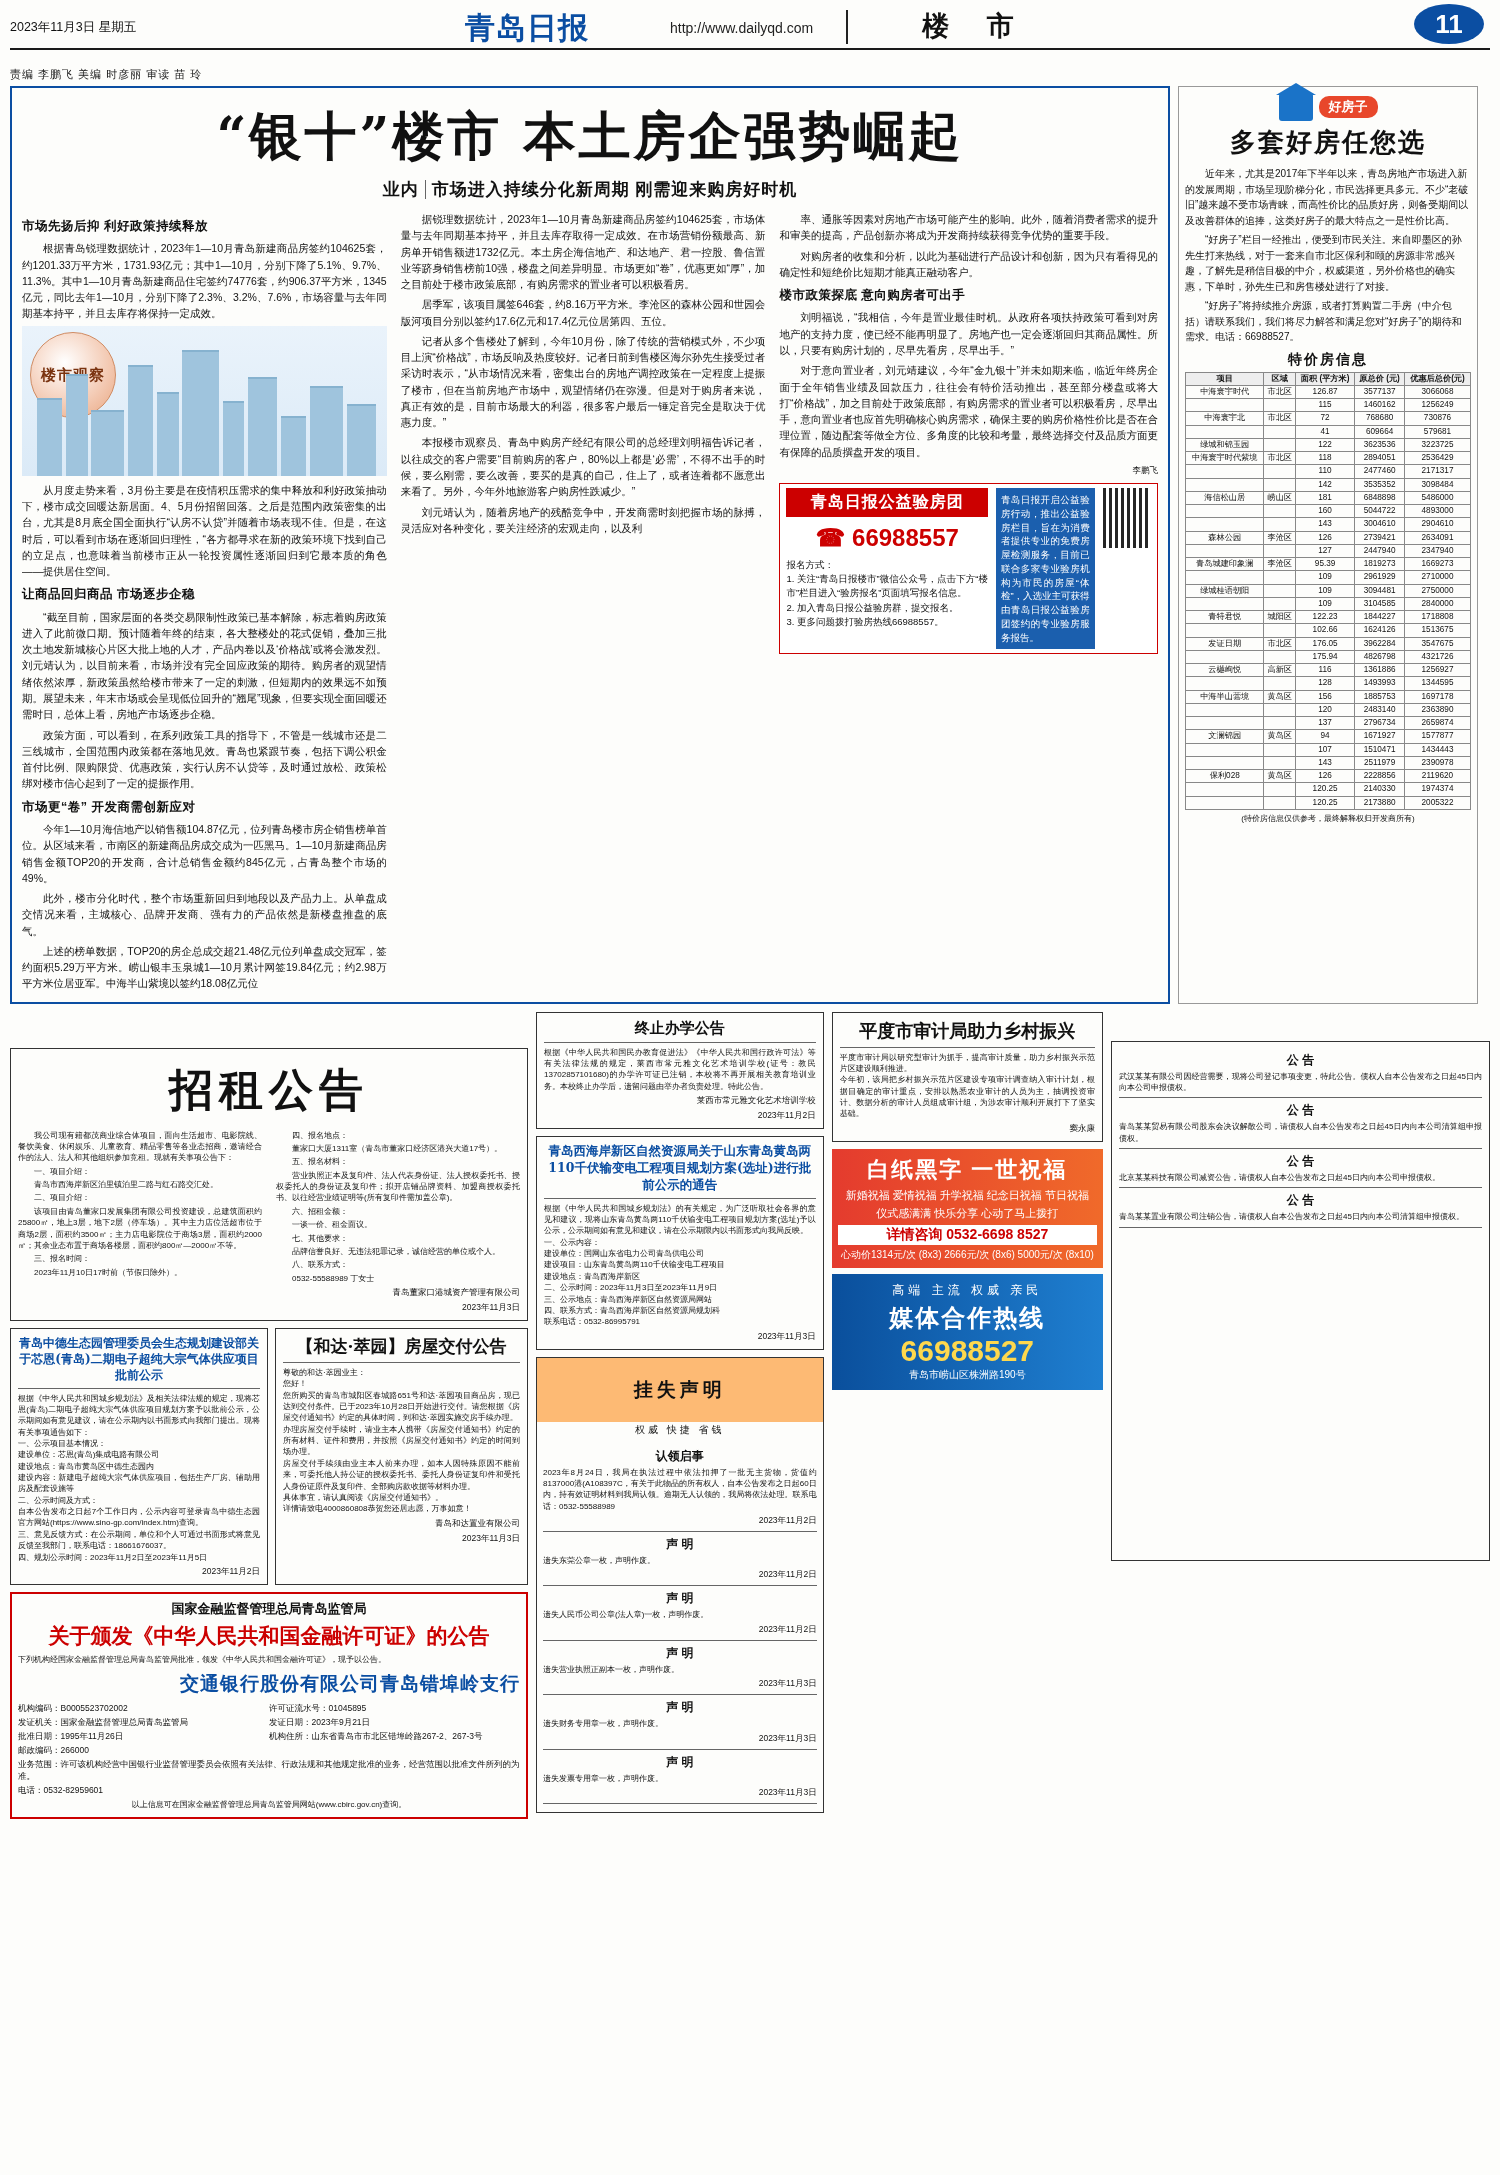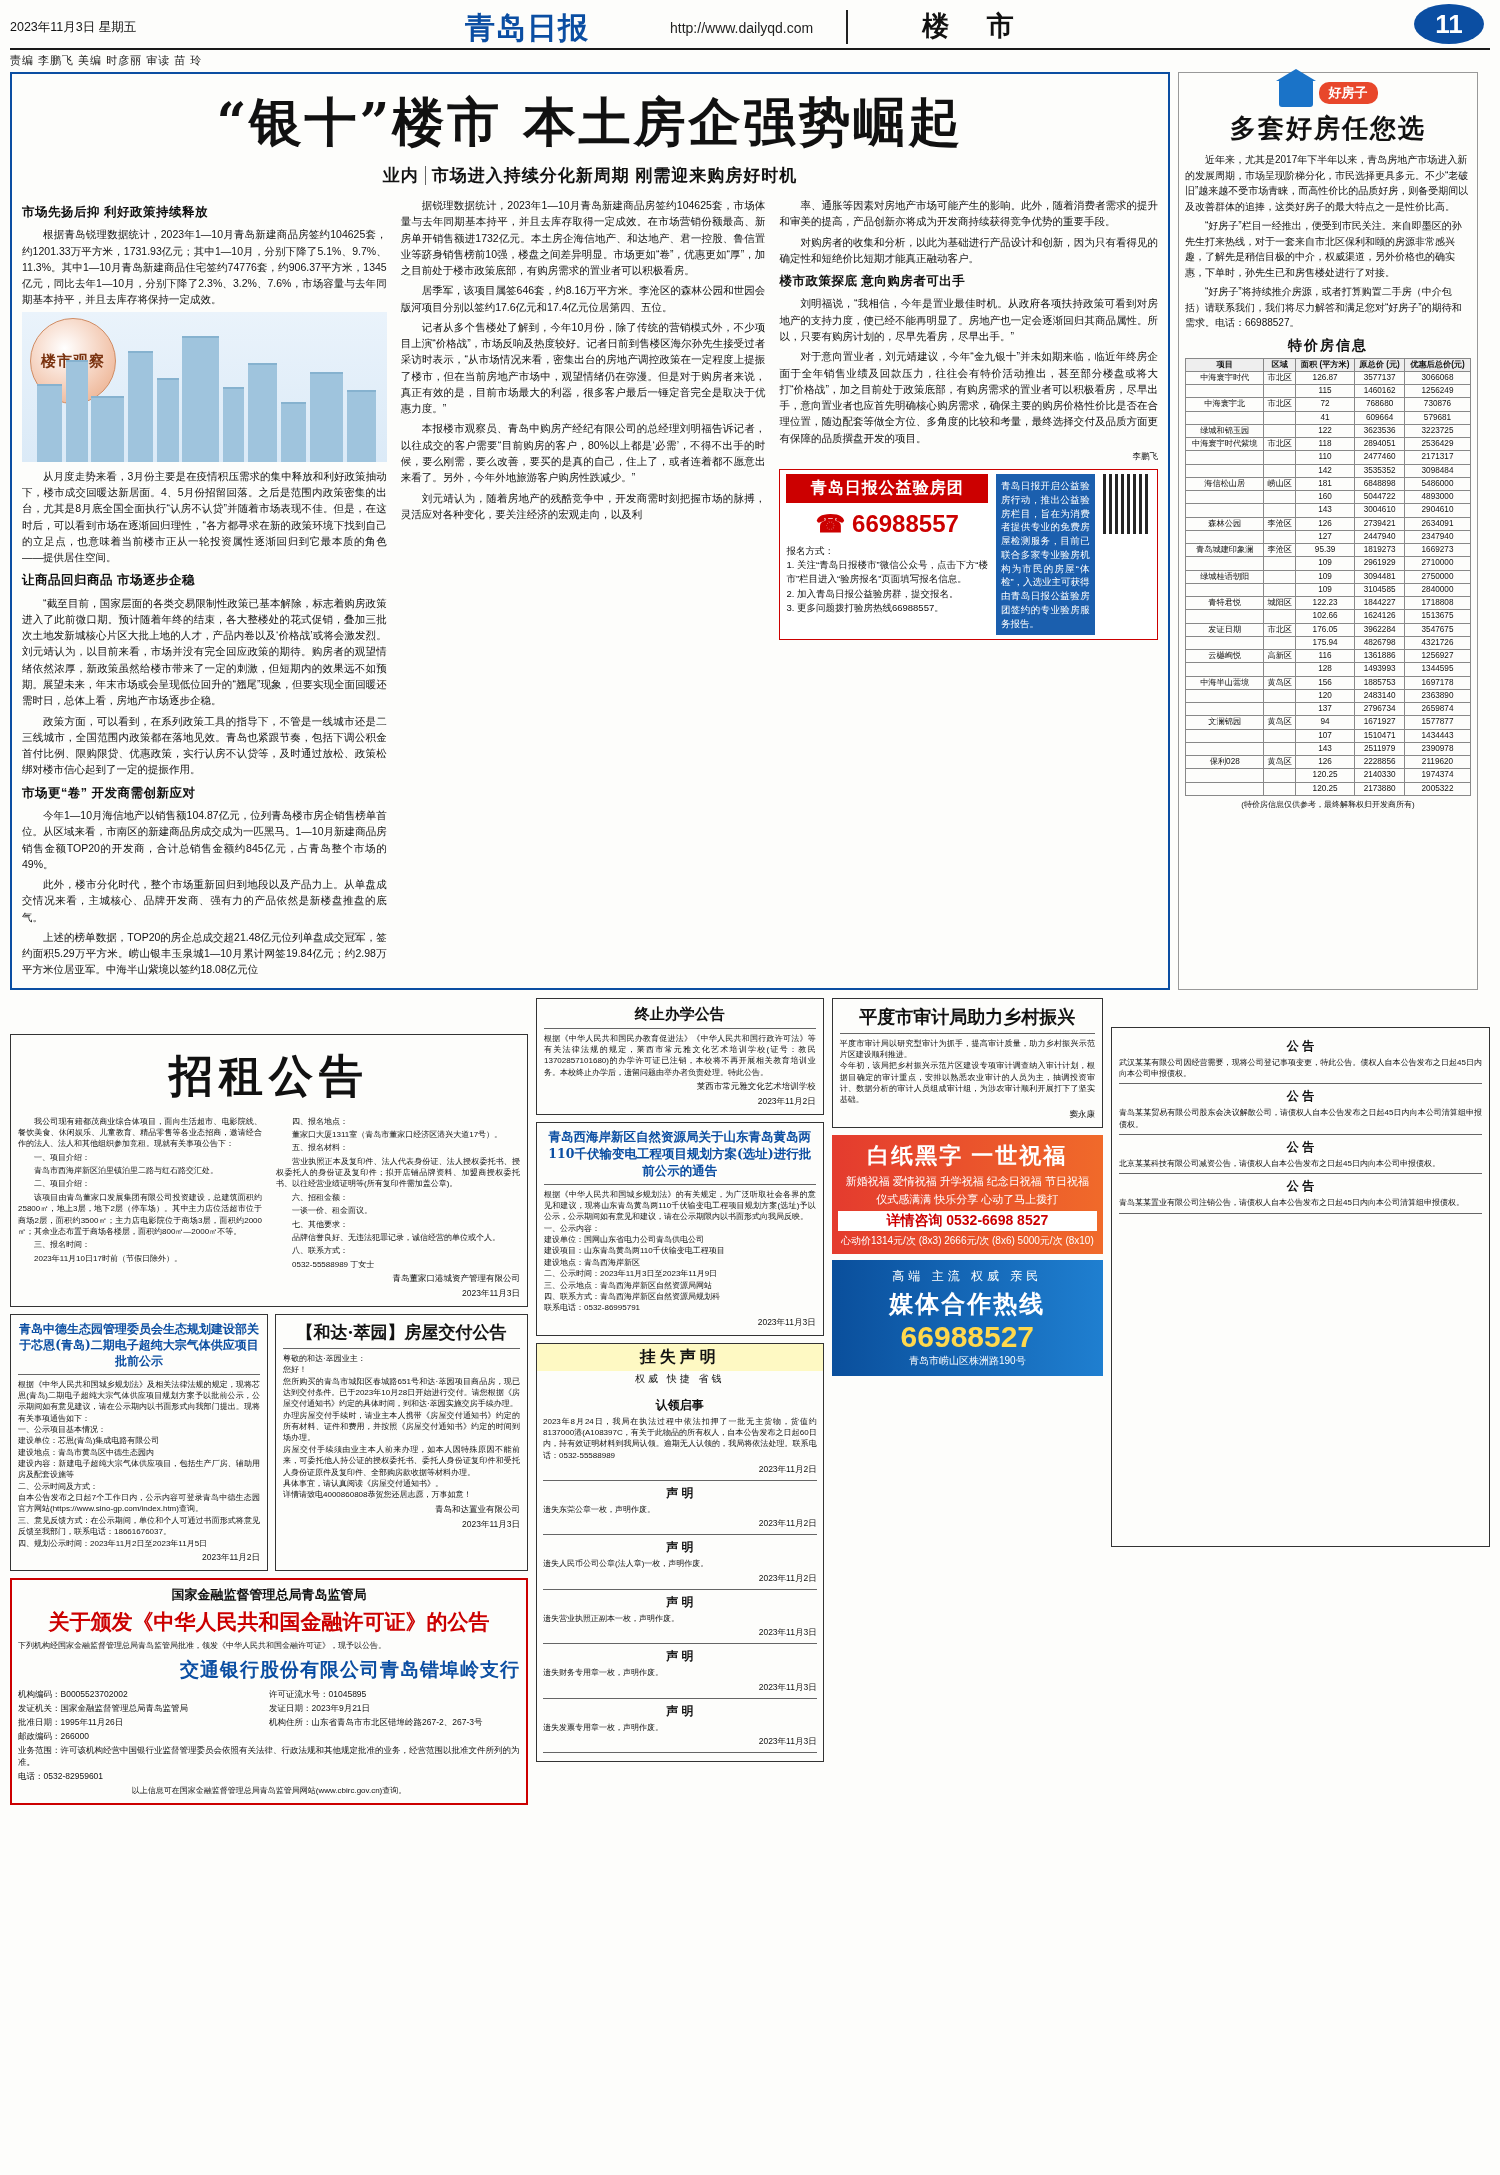--- a/index.html
+++ b/index.html
@@ -16,21 +16,21 @@
   
   .masthead { height:44px; display:flex; align-items:center; border-bottom:2px solid #1a1a1a; position:relative; }
   .mh-date { font-size:12.5px; color:#111; white-space:nowrap; }
   .mh-logo { position:absolute; left:455px; top:2px; display:flex; align-items:center; gap:6px; }
   .mh-logo .cn { font-family:"DejaVu Serif", serif; font-weight:bold; font-size:30px; color:#0b4ea2; letter-spacing:1px; }
   .mh-url { position:absolute; left:660px; top:14px; font-size:14px; color:#222; }
   .mh-sec { position:absolute; left:860px; top:2px; width:210px; text-align:center; font-family:"DejaVu Serif", serif; font-weight:bold; font-size:27px; letter-spacing:14px; }
   .mh-page { position:absolute; right:6px; top:-2px; width:70px; height:40px; border-radius:50%; background:#0b4ea2; color:#fff;
              font-size:26px; font-weight:bold; display:flex; align-items:center; justify-content:center; }
   .mh-sep { position:absolute; left:836px; top:4px; width:2px; height:34px; background:#222; }
-  .mh-credits { font-size:11px; color:#222; padding:3px 0 4px 0; letter-spacing:1px; }
+  .mh-credits { font-size:11px; color:#222; padding:17px 0 4px 0; letter-spacing:1px; }
 
   
   .topzone { display:flex; gap:8px; }
   .lead-box { width:1160px; border:2px solid #0b4ea2; padding:8px 10px 6px 10px; position:relative; }
   .lead-title { text-align:center; font-family:"DejaVu Serif", serif; font-weight:bold; font-size:52px; letter-spacing:3px; color:#111; margin:6px 0 2px 0; }
   .lead-sub { text-align:center; font-size:17px; font-weight:bold; margin:6px 0 10px 0; letter-spacing:1px; }
   .lead-sub .tag { border-right:1px solid #666; padding-right:6px; margin-right:6px; }
 
   .cols3 { display:flex; gap:14px; font-size:10.5px; line-height:1.55; text-align:justify; }
   .cols3 > div { width:33.33%; }
@@ -92,21 +92,21 @@
   .wed .big { font-size:22px; font-weight:bold; letter-spacing:2px; text-align:center; }
   .wed .row { font-size:11px; text-align:center; margin-top:3px; }
   .wed .tel { background:#fff; color:#c00; font-weight:bold; font-size:14px; text-align:center; margin-top:4px; padding:1px; }
   .media { background:linear-gradient(90deg,#0a4f9c,#1f7fd0); color:#fff; padding:8px; margin-top:6px; }
   .media .k { font-size:12px; letter-spacing:4px; text-align:center; }
   .media .big { font-size:24px; font-weight:bold; text-align:center; letter-spacing:2px; margin-top:3px; }
   .media .num { font-size:30px; font-weight:bold; color:#ffd84d; text-align:center; }
   .media .addr { font-size:10px; text-align:center; }
 
   .lostbox { border:1px solid #333; }
-  .lost-h { background:#fef9c3; text-align:center; font-weight:bold; font-size:16px; letter-spacing:4px; padding:3px 0; font-family:"DejaVu Serif",serif;}
+  .lost-h { background:#fdba74; text-align:center; font-weight:bold; font-size:19px; letter-spacing:4px; padding:19px 0; font-family:"DejaVu Serif",serif;}
   .lost-s { text-align:center; font-size:10px; letter-spacing:3px; padding:1px 0 3px 0; }
   .notice-h { text-align:center; font-weight:bold; font-size:12px; margin:4px 0 2px 0; }
   .sig { text-align:right; font-size:8.5px; margin-top:3px; }
   .ctr { text-align:center; }
   .hr { height:1px; background:#666; margin:4px 0; }
 </style>
 </head>
 <body>
 
 <div class="page">

